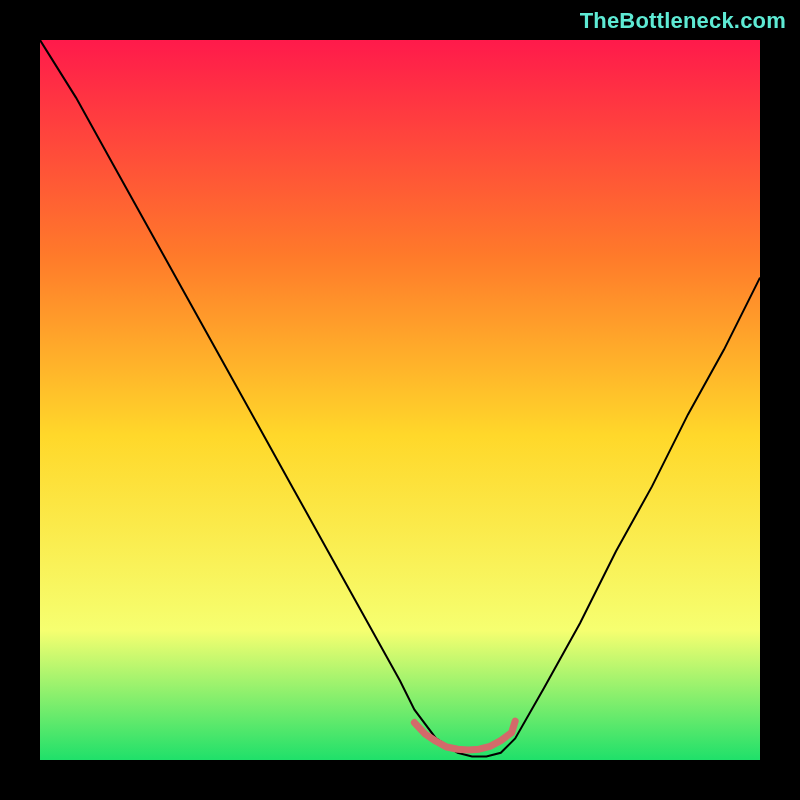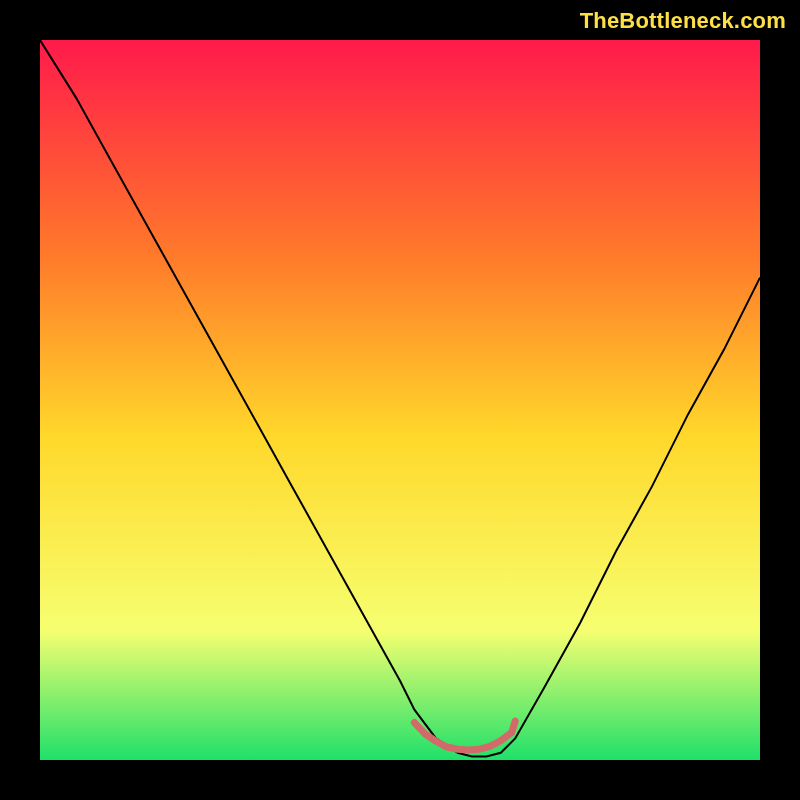--- a/index.html
+++ b/index.html
@@ -20,21 +20,21 @@
     position: absolute;
     left: 40px;
     top: 40px;
     width: 720px;
     height: 720px;
   }
   .watermark {
     position: absolute;
     top: 8px;
     right: 14px;
-    color: #fde047;
+    color: #5eead4;
     font-size: 22px;
     font-weight: 600;
     letter-spacing: 0.2px;
   }
   svg {
     display: block;
   }
 </style>
 </head>
 <body>

